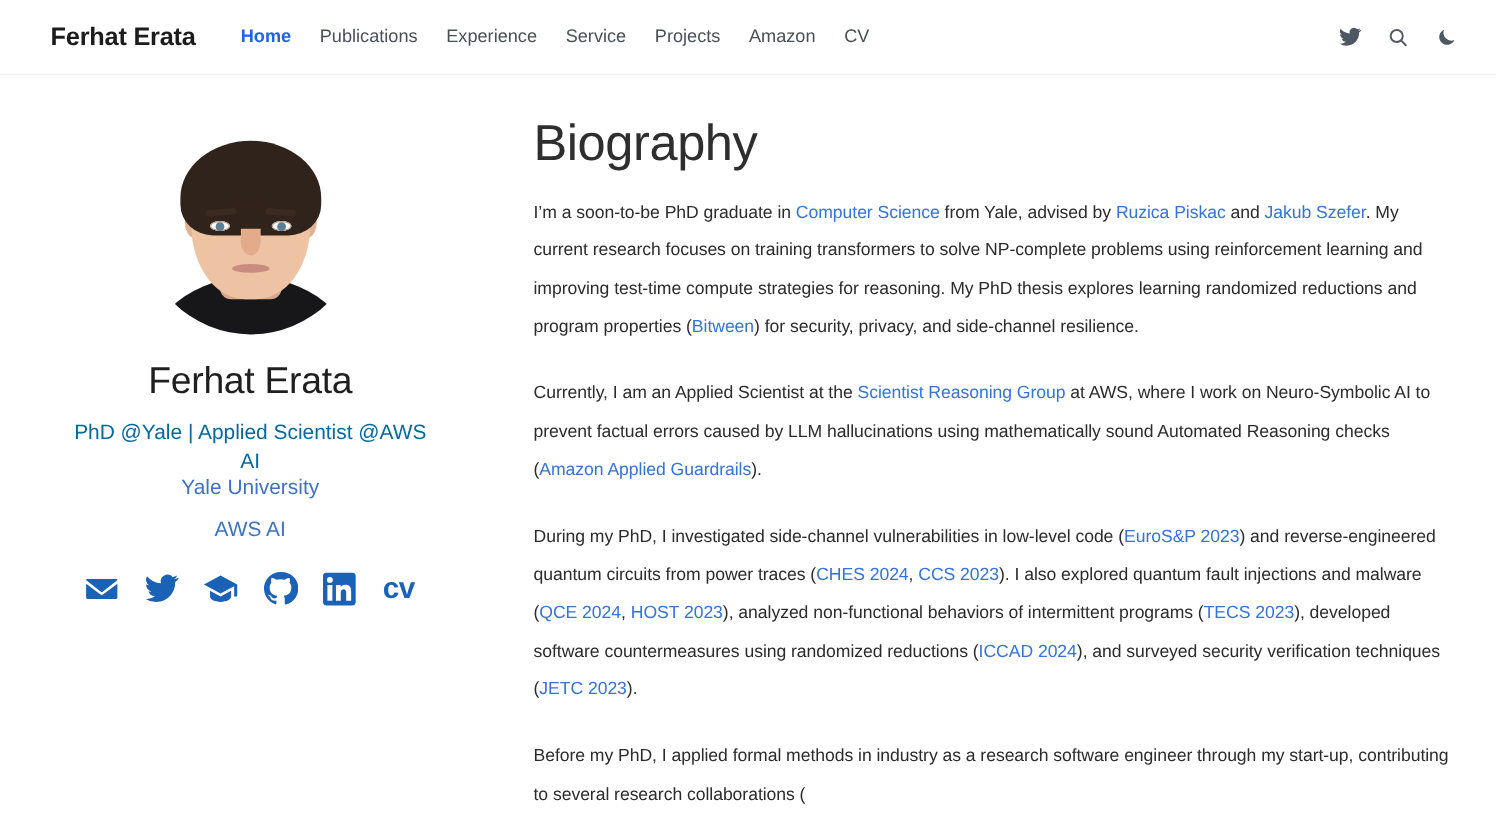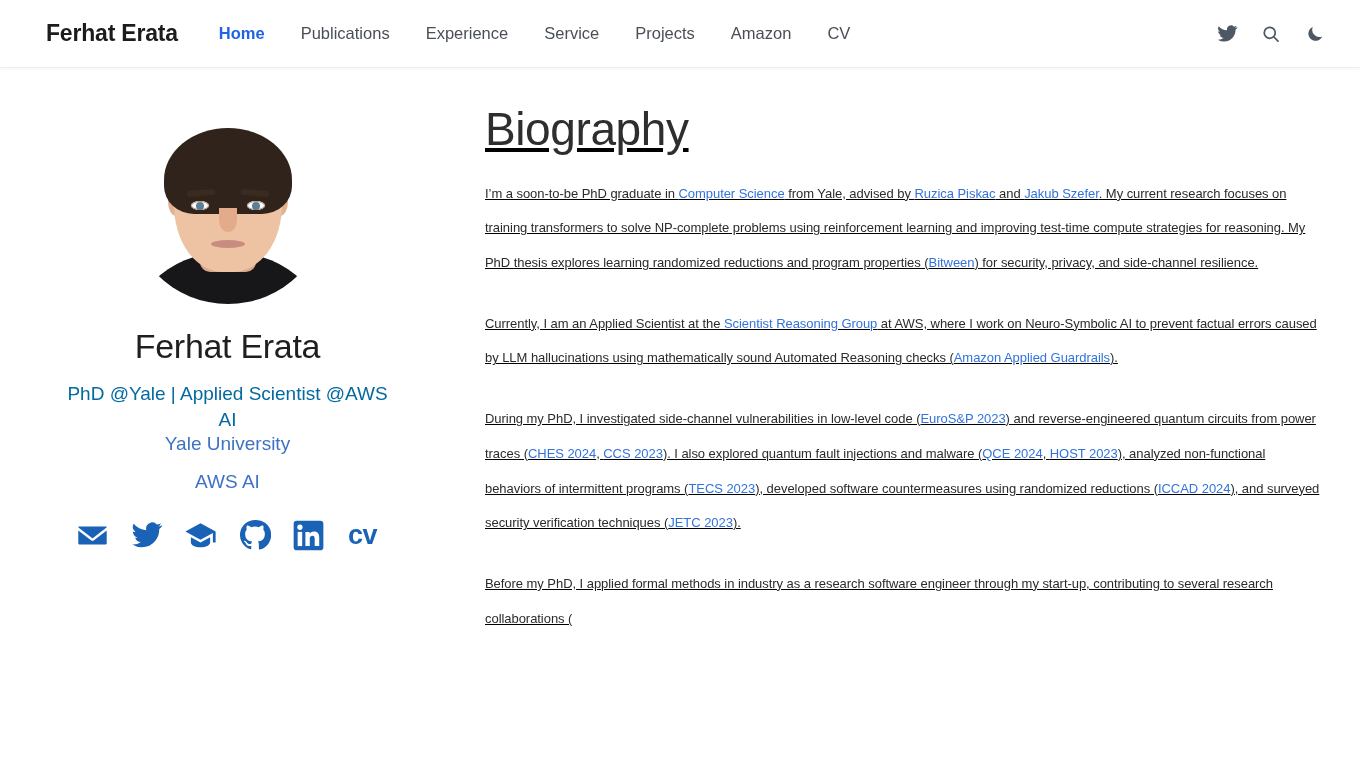--- a/index.html
+++ b/index.html
@@ -30,21 +30,21 @@
     font-weight: bold;
     color: #1c1c1c;
     letter-spacing: -0.2px;
     white-space: nowrap;
     margin-right: 28px;
     cursor: pointer;
   }
   .nav-links {
     display: flex;
     align-items: center;
-    gap: 10px;
+    gap: 0px;
   }
   .nav-link {
     font-size: 16.5px;
     color: #4a4f57;
     padding: 6px 13px;
     white-space: nowrap;
     cursor: pointer;
     text-decoration: none;
   }
   .nav-link.active {
@@ -225,33 +225,32 @@
     color: #1a62b5;
     letter-spacing: -0.5px;
     line-height: 1;
   }
 
   
   .main {
     flex: 1 1 auto;
     padding: 36px 40px 16px 30px;
     max-width: 905px;
-    text-decoration: underline;
   }
   .main h1 {
     margin: 0 0 22px 0;
     font-size: 46px;
     font-weight: 300;
     color: #2e2e2e;
     letter-spacing: -0.4px;
     line-height: 1.1;
   }
   .main p {
     margin: 0 0 26px 0;
-    font-size: 13px;
+    font-size: 16px;
     line-height: 34.7px;
     color: #2b2b2b;
     letter-spacing: -0.05px;
   }
   .main a, .ln {
     color: #3273dc;
     text-decoration: none;
     cursor: pointer;
   }
 </style>

